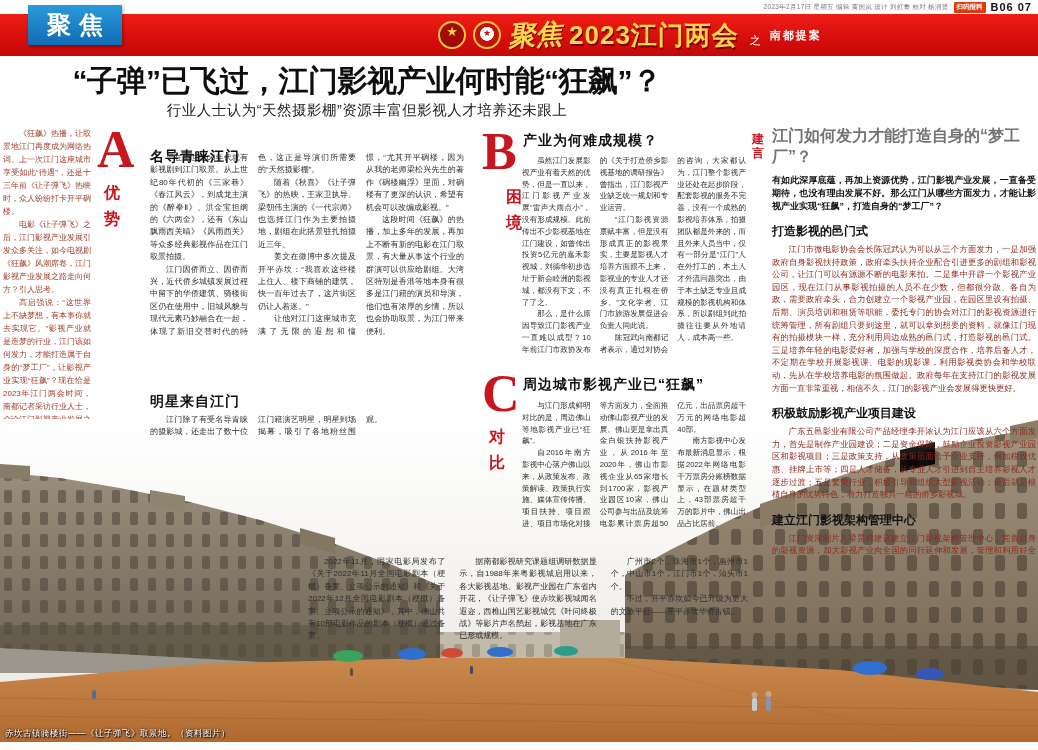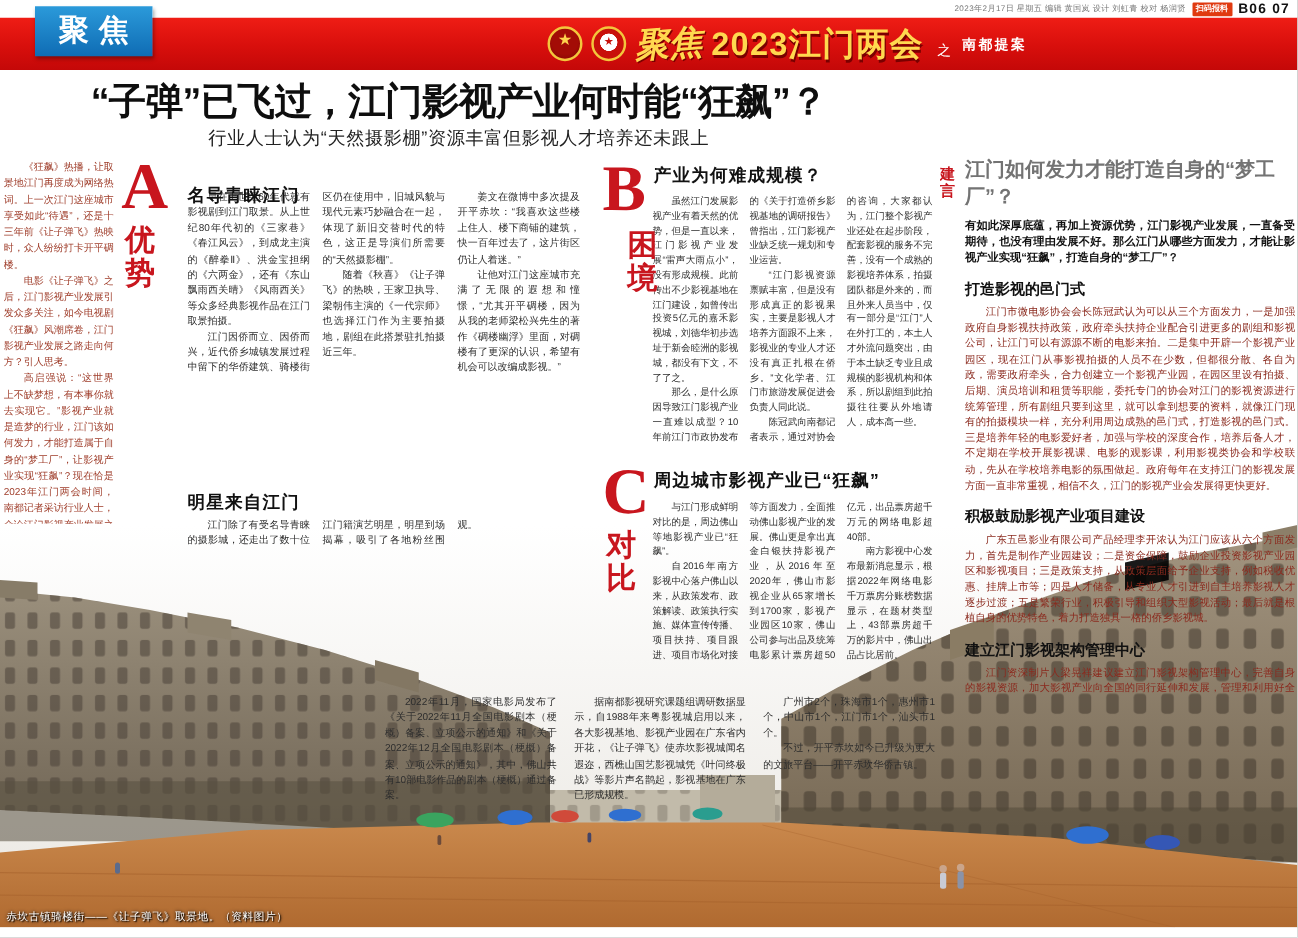--- a/index.html
+++ b/index.html
@@ -38,21 +38,21 @@
   .deck { position:absolute; top:101px; left:60px; width:614px; text-align:center; z-index:4;
           font-size:14.5px; color:#222; letter-spacing:0.5px; }
 
   
   .txt { font-size:8px; line-height:12.4px; color:#2d2d2d; text-align:justify; overflow:hidden; }
   .txt .para { text-indent:2em; }
   .red-txt { color:#9e3b28; }
   .cols3 { column-count:3; column-gap:10px; }
   .big-letter { position:absolute; font-family:"Liberation Serif", serif; font-weight:bold;
                 font-size:52px; line-height:48px; color:#c8161e; z-index:4; }
-  .v-label { position:absolute; width:24px; font-size:24px; line-height:26px; font-weight:bold;
+  .v-label { position:absolute; width:24px; font-size:16px; line-height:26px; font-weight:bold;
              color:#c8161e; word-break:break-all; text-align:center; z-index:4; }
   .sec-head { position:absolute; font-size:14px; font-weight:bold; color:#111; z-index:4; letter-spacing:1px; }
   .block { position:absolute; z-index:3; }
 
   
   .proposal { position:absolute; left:752px; top:126px; width:284px; height:428px; overflow:hidden; z-index:4; }
   .prop-label { position:absolute; left:0; top:6px; width:14px; font-size:12px; line-height:14px;
                 font-weight:bold; color:#c8161e; word-break:break-all; }
   .prop-inner { margin-left:20px; }
   .prop-heading { font-size:16px; font-weight:900; color:#737373; letter-spacing:0; }
@@ -104,20 +104,21 @@
 
   <div class="big-letter" style="left:97px; top:126px;">A</div>
   <div class="v-label" style="left:100px; top:180px;">优势</div>
   <div class="sec-head" style="left:150px; top:148px;">名导青睐江门</div>
   <div class="block txt cols3" style="left:150px; top:152px; width:314px; height:236px;">
       <p class="para">早在上世纪60年代就有影视剧到江门取景。从上世纪80年代初的《三家巷》《春江风云》，到成龙主演的《醉拳Ⅱ》、洪金宝担纲的《六两金》，还有《东山飘雨西关晴》《风雨西关》等众多经典影视作品在江门取景拍摄。</p>
       <p class="para">江门因侨而立、因侨而兴，近代侨乡城镇发展过程中留下的华侨建筑、骑楼街区仍在使用中，旧城风貌与现代元素巧妙融合在一起，体现了新旧交替时代的特色，这正是导演们所需要的“天然摄影棚”。</p>
       <p class="para">随着《秋喜》《让子弹飞》的热映，王家卫执导、梁朝伟主演的《一代宗师》也选择江门作为主要拍摄地，剧组在此搭景驻扎拍摄近三年。</p>
       <p class="para">姜文在微博中多次提及开平赤坎：“我喜欢这些楼上住人、楼下商铺的建筑，快一百年过去了，这片街区仍让人着迷。”</p>
       <p class="para">让他对江门这座城市充满了无限的遐想和憧憬，“尤其开平碉楼，因为从我的老师梁松兴先生的著作《碉楼幽浮》里面，对碉楼有了更深的认识，希望有机会可以改编成影视。”</p>
+      <p class="para">这段时间《狂飙》的热播，加上多年的发展，再加上不断有新的电影在江门取景，有大量从事这个行业的群演可以供应给剧组。大湾区特别是香港等地本身有很多是江门籍的演员和导演，他们也有浓厚的乡情，所以也会协助取景，为江门带来便利。</p>
     </div>
   <div class="sec-head" style="left:150px; top:393px;">明星来自江门</div>
   <div class="block txt cols3" style="left:150px; top:414px; width:314px; height:30px;">
       <p class="para">江门除了有受名导青睐的摄影城，还走出了数十位江门籍演艺明星，明星到场揭幕，吸引了各地粉丝围观。</p>
     </div>
 
   <div class="big-letter" style="left:482px; top:128px;">B</div>
   <div class="v-label" style="left:502px; top:184px;text-align:center;">困境</div>
   <div class="sec-head" style="left:523px; top:132px;">产业为何难成规模？</div>
   <div class="block txt cols3" style="left:522px; top:155px; width:224px; height:212px; font-size:7.6px; line-height:11.8px; column-gap:9px;">

